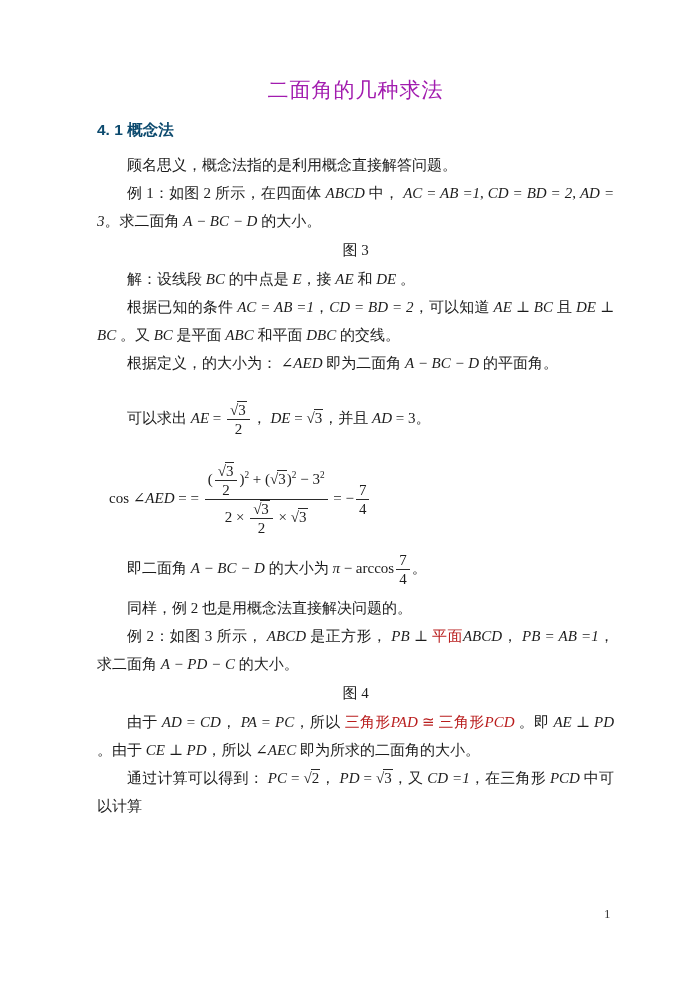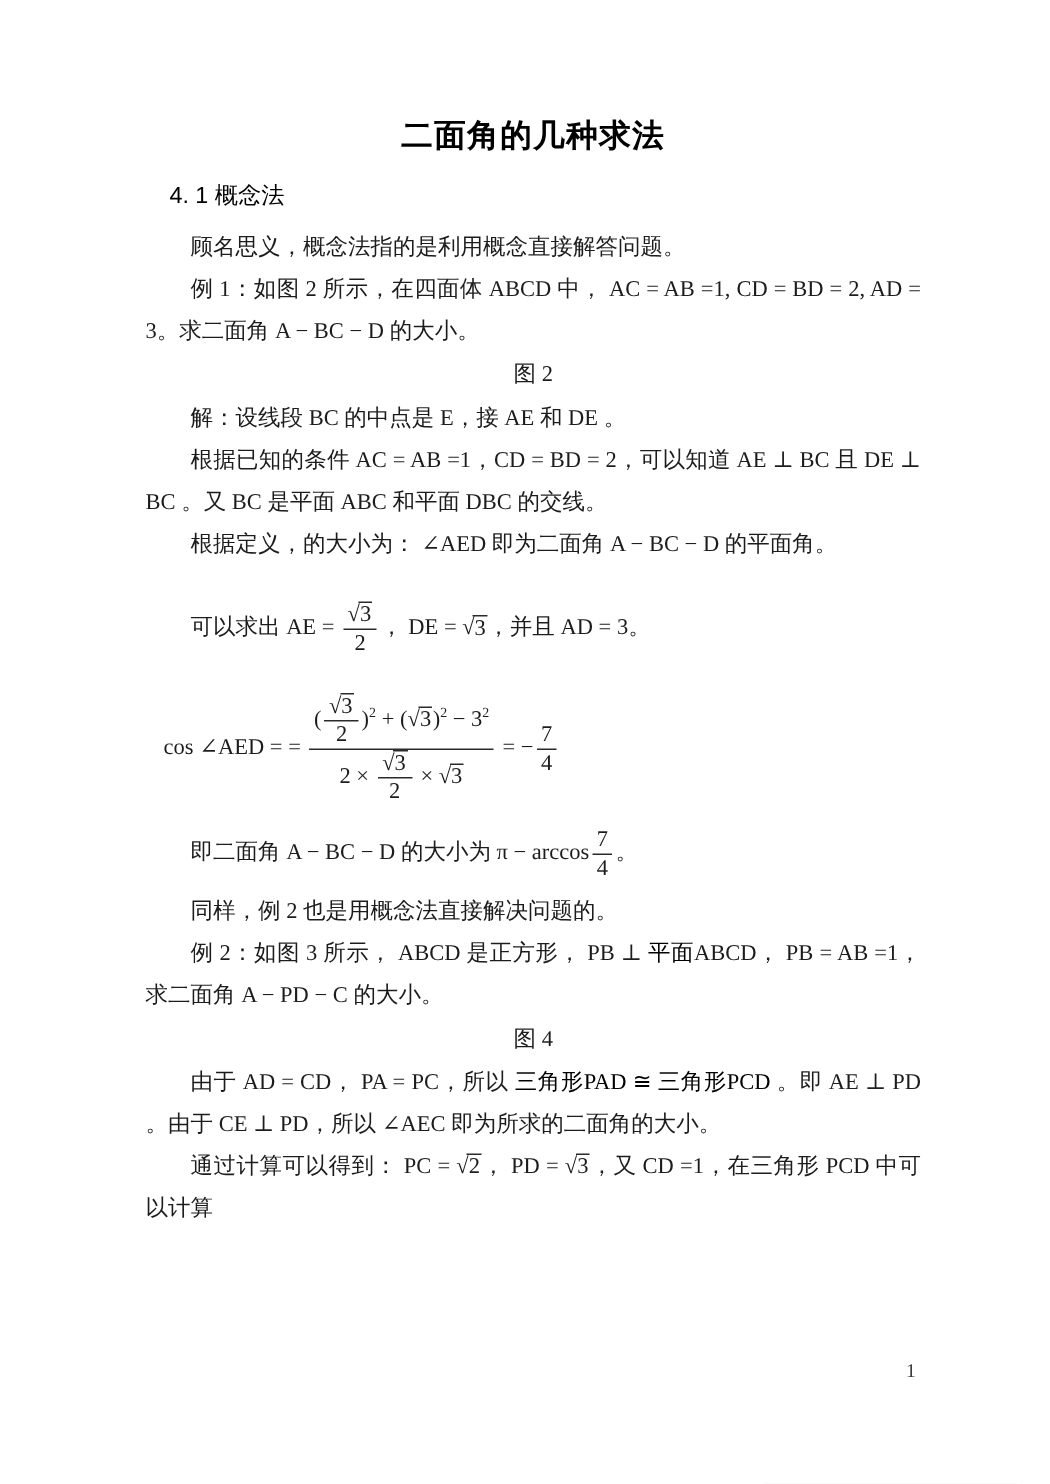--- a/index.html
+++ b/index.html
@@ -13,33 +13,33 @@
     position:relative;
     width:700px;height:989px;
     background:#ffffff;
     color:#1c1c1c;
   }
   .content{
     padding:76px 86px 0 97px;
   }
   .doc-title{
     font-family:"Liberation Sans","DejaVu Sans",sans-serif;
-    font-weight:700;
+    font-weight:400;
     font-size:21px;
     text-align:center;
     letter-spacing:1px;
     margin:0 0 16px 0;
-    color:#000000;
+    color:#a21caf;
   }
   .section-heading{
     font-family:"Liberation Sans","DejaVu Sans",sans-serif;
-    font-weight:400;
+    font-weight:700;
     font-size:15.5px;
-    margin:12px 0 10px 16px;
-    color:#000000;
+    margin:12px 0 10px 0;
+    color:#0c4a6e;
   }
   .para{
     font-size:15px;
     line-height:28px;
     text-align:justify;
     text-indent:2em;
     margin:0;
   }
   .para.caption{
     text-align:center;
@@ -53,23 +53,23 @@
     text-indent:0;
     text-align:left;
     padding-left:12px;
     margin:16px 0 14px 0;
     line-height:1.3;
   }
   .para.result{
     margin:4px 0 6px 0;
   }
   .run-text{font-style:normal;}
-  .run-math{font-family:"Liberation Serif","DejaVu Serif",serif;}
+  .run-math{font-style:italic;font-family:"Liberation Serif","DejaVu Serif",serif;}
   .run-mathup{font-style:normal;font-family:"Liberation Serif","DejaVu Serif",serif;}
-  .run-gray{color:#000000;}
+  .run-gray{color:#b91c1c;}
   .frac{
     display:inline-flex;
     flex-direction:column;
     vertical-align:middle;
     text-align:center;
     margin:0 2px;
     line-height:1.2;
     font-style:normal;
     text-indent:0;
   }
@@ -89,21 +89,21 @@
 </head>
 <body>
 
 <div class="page">
   <div class="content">
     <h1 class="doc-title">二面角的几种求法</h1>
     <h2 class="section-heading">4. 1 概念法</h2>
     <div id="paragraphs">
         <p class="para"><span class="run-text">顾名思义，概念法指的是利用概念直接解答问题。</span></p>
         <p class="para"><span class="run-text">例 1：如图 2 所示，在四面体 </span><span class="run-math">ABCD</span><span class="run-text"> 中， </span><span class="run-math">AC = AB =1</span><span class="run-text">, </span><span class="run-math">CD = BD = 2</span><span class="run-text">, </span><span class="run-math">AD = 3</span><span class="run-text">。求二面角 </span><span class="run-math">A − BC − D</span><span class="run-text"> 的大小。</span></p>
-        <p class="para caption"><span class="run-text">图 2</span></p>
+        <p class="para caption"><span class="run-text">图 3</span></p>
         <p class="para"><span class="run-text">解：设线段 </span><span class="run-math">BC</span><span class="run-text"> 的中点是 </span><span class="run-math">E</span><span class="run-text">，接 </span><span class="run-math">AE</span><span class="run-text"> 和 </span><span class="run-math">DE</span><span class="run-text"> 。</span></p>
         <p class="para"><span class="run-text">根据已知的条件 </span><span class="run-math">AC = AB =1</span><span class="run-text">，</span><span class="run-math">CD = BD = 2</span><span class="run-text">，可以知道 </span><span class="run-math">AE ⊥ BC</span><span class="run-text"> 且 </span><span class="run-math">DE ⊥ BC</span><span class="run-text"> 。又 </span><span class="run-math">BC</span><span class="run-text"> 是平面 </span><span class="run-math">ABC</span><span class="run-text"> 和平面 </span><span class="run-math">DBC</span><span class="run-text"> 的交线。</span></p>
         <p class="para"><span class="run-text">根据定义，的大小为： </span><span class="run-math">∠AED</span><span class="run-text"> 即为二面角 </span><span class="run-math">A − BC − D</span><span class="run-text"> 的平面角。</span></p>
         <p class="para tall"><span class="run-text">可以求出 </span><span class="run-math">AE</span><span class="run-mathup"> = </span><span class="frac">
             <span class="num"><span class="sqrt"><span class="radical">√</span><span class="radicand"><span class="run-mathup">3</span></span></span></span>
             <span class="den"><span class="run-mathup">2</span></span>
           </span><span class="run-text">， </span><span class="run-math">DE</span><span class="run-mathup"> = </span><span class="sqrt"><span class="radical">√</span><span class="radicand"><span class="run-mathup">3</span></span></span><span class="run-text">，并且 </span><span class="run-math">AD</span><span class="run-mathup"> = 3</span><span class="run-text">。</span></p>
         <p class="para formula"><span class="run-mathup">cos</span><span class="run-math"> ∠AED</span><span class="run-mathup"> = </span><span class="run-mathup"> = </span><span class="frac">
             <span class="num"><span class="run-mathup">(</span><span class="frac">
                 <span class="num"><span class="sqrt"><span class="radical">√</span><span class="radicand"><span class="run-mathup">3</span></span></span></span>

